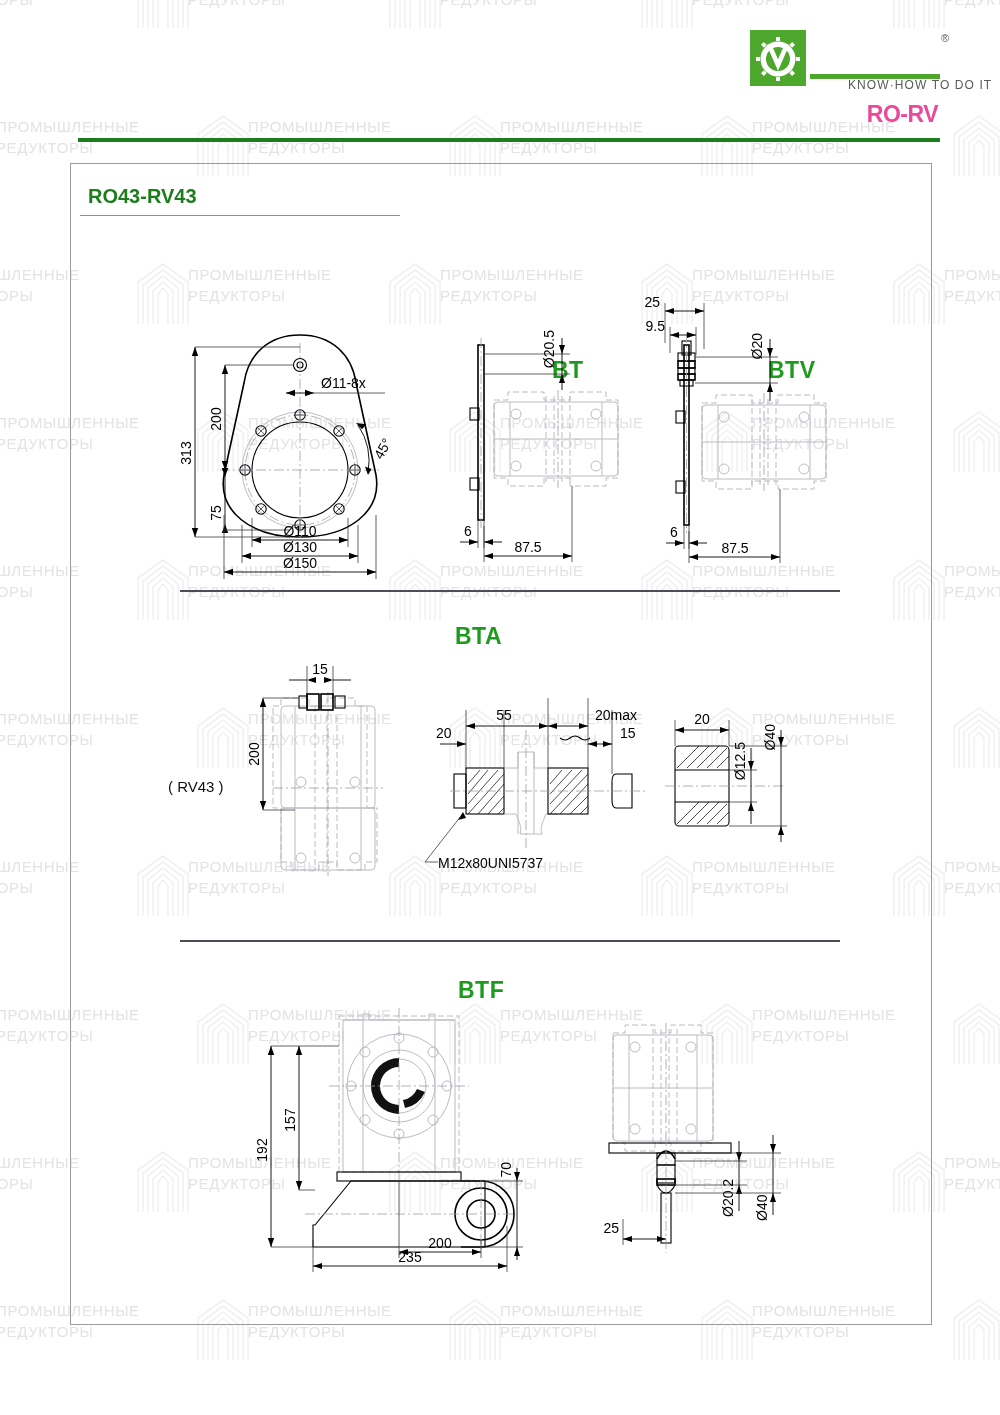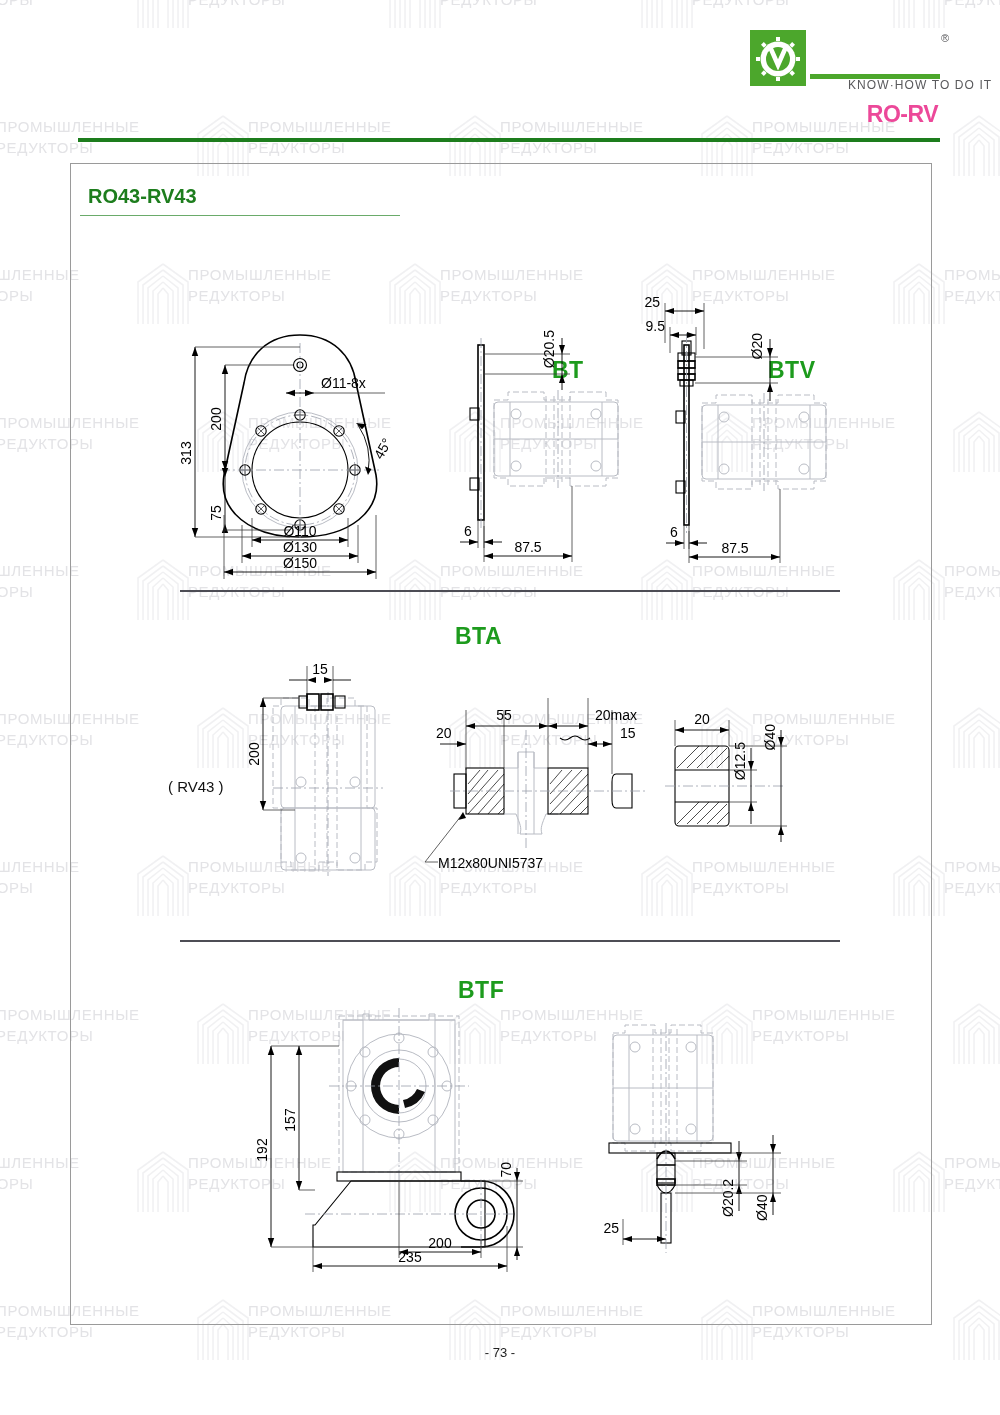--- a/index.html
+++ b/index.html
@@ -1265,15 +1265,14 @@
       <text class="dtxt" x="172" y="218" transform="rotate(-90 172 218)" text-anchor="start">Ø40</text>
 
       <line class="ext" x1="28" y1="216" x2="28" y2="242"></line>
       <line class="dim" x1="28" y1="236" x2="71" y2="236"></line>
       <path d="M28 236 l9 -3 v6 z" fill="#000"></path>
       <path d="M71 236 l-9 -3 v6 z" fill="#000"></path>
       <text class="dtxt" x="24" y="230" text-anchor="end">25</text>
     </svg>
   </div>
 
-  <div id="page-num">- 73 -</div>
 
 </div>
 
 </body></html>

